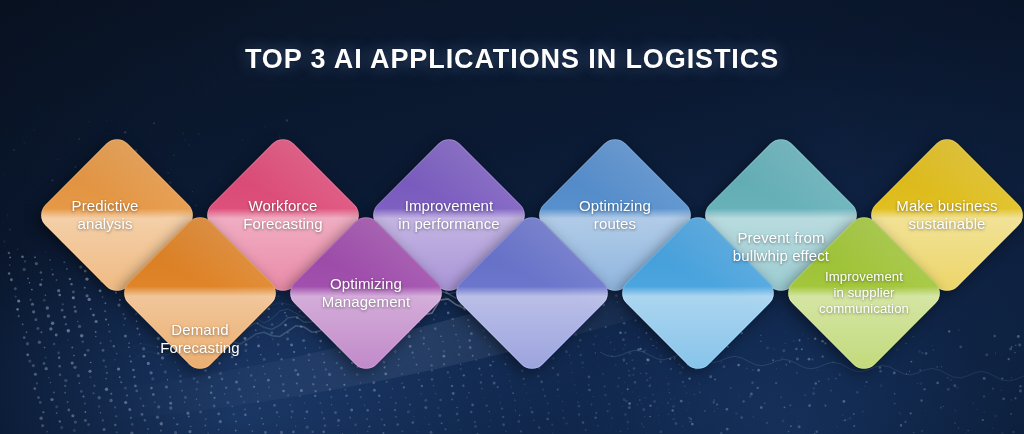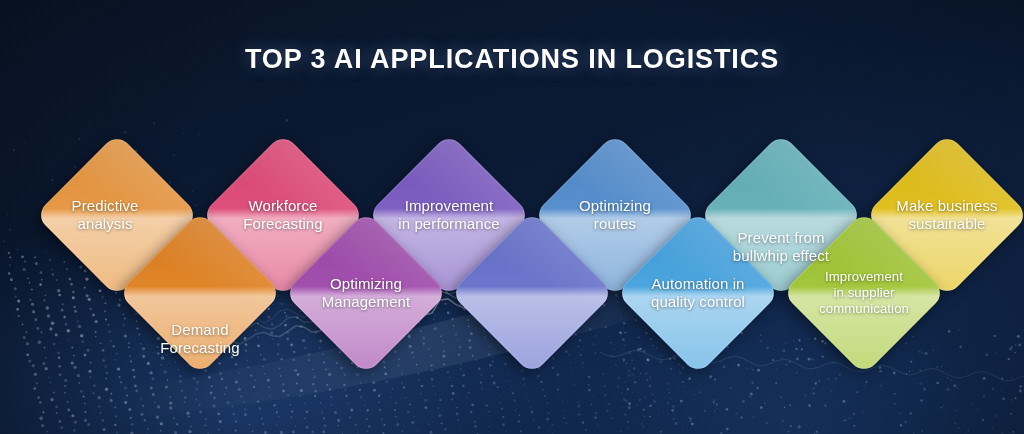--- a/index.html
+++ b/index.html
@@ -1593,22 +1593,20 @@
         <div class="sheen"></div>
         <div class="edge"></div>
       </div>
       <div class="lbl" style="left: 531.024px; z-index: 30; top: 196.524px;">Optimizing
 routes</div>
       <div class="dia" style="left: 640.024px; top: 235.024px; z-index: 20; background: linear-gradient(135deg, rgb(59, 150, 212) 0%, rgb(79, 168, 224) 55%, rgb(79, 168, 224) 100%);">
         <div class="innerlight"></div>
         <div class="sheen"></div>
         <div class="edge"></div>
       </div>
-      <div class="lbl" style="left: 614.024px; z-index: 31; top: 274.524px;">Automation in
-quality control</div>
       <div class="dia" style="left: 723.024px; top: 157.024px; z-index: 10; background: linear-gradient(135deg, rgb(87, 164, 173) 0%, rgb(108, 180, 188) 55%, rgb(108, 180, 188) 100%);">
         <div class="innerlight"></div>
         <div class="sheen"></div>
         <div class="edge"></div>
       </div>
       <div class="lbl" style="left: 697.024px; z-index: 30; top: 196.524px; margin-top: 32px;">Prevent from
 bullwhip effect</div>
       <div class="dia" style="left: 806.024px; top: 235.024px; z-index: 20; background: linear-gradient(135deg, rgb(148, 186, 44) 0%, rgb(166, 201, 63) 55%, rgb(166, 201, 63) 100%);">
         <div class="innerlight"></div>
         <div class="sheen"></div>

